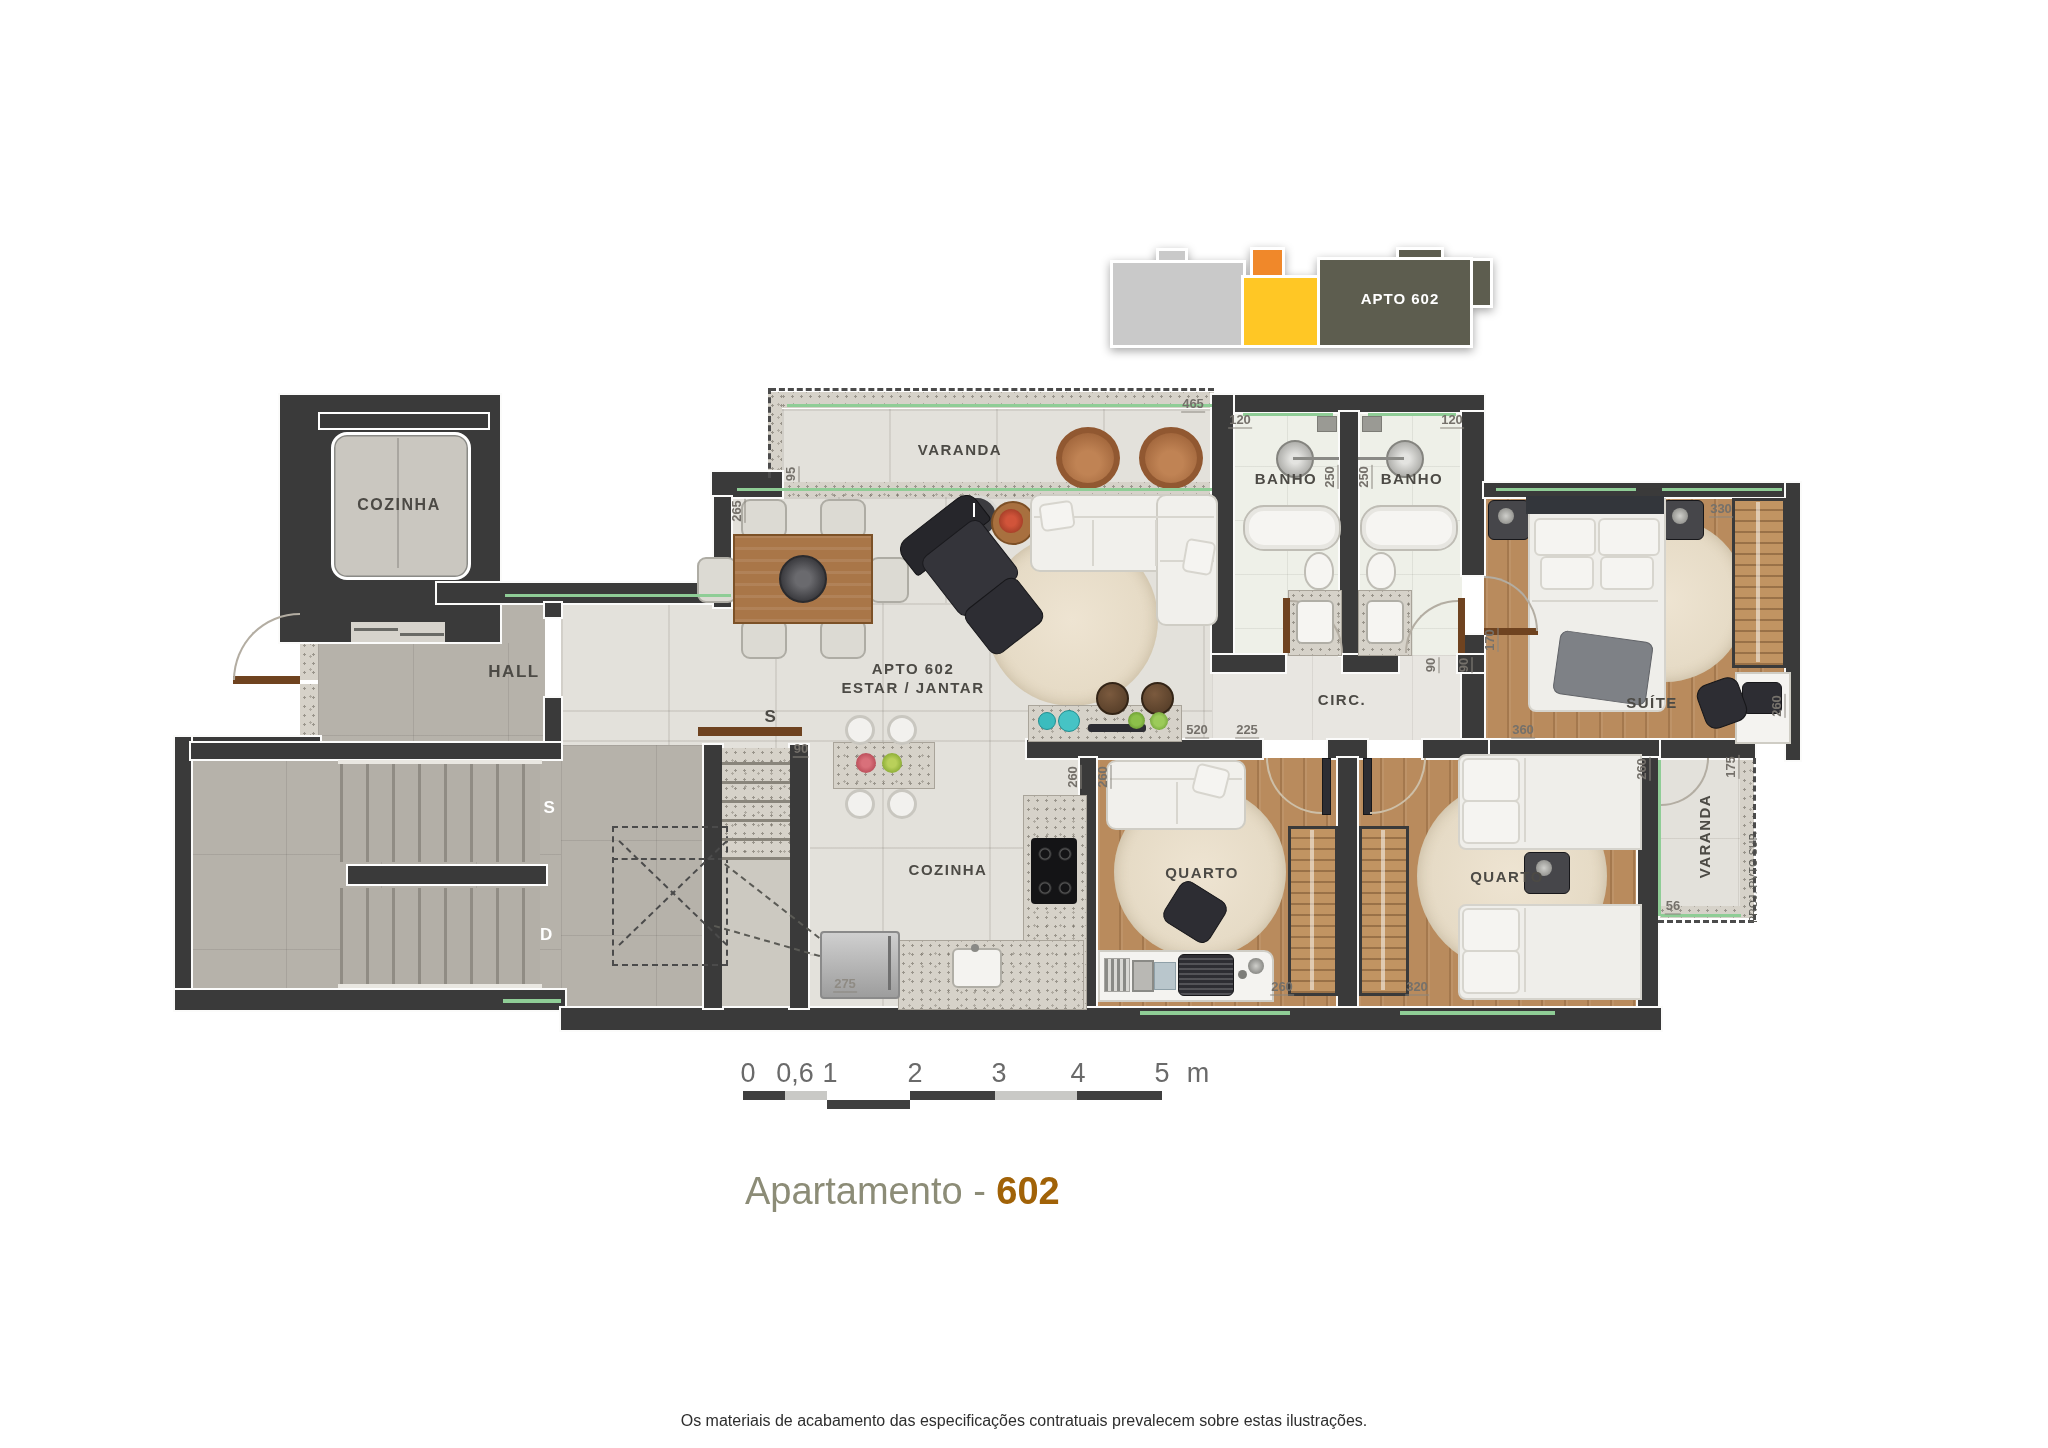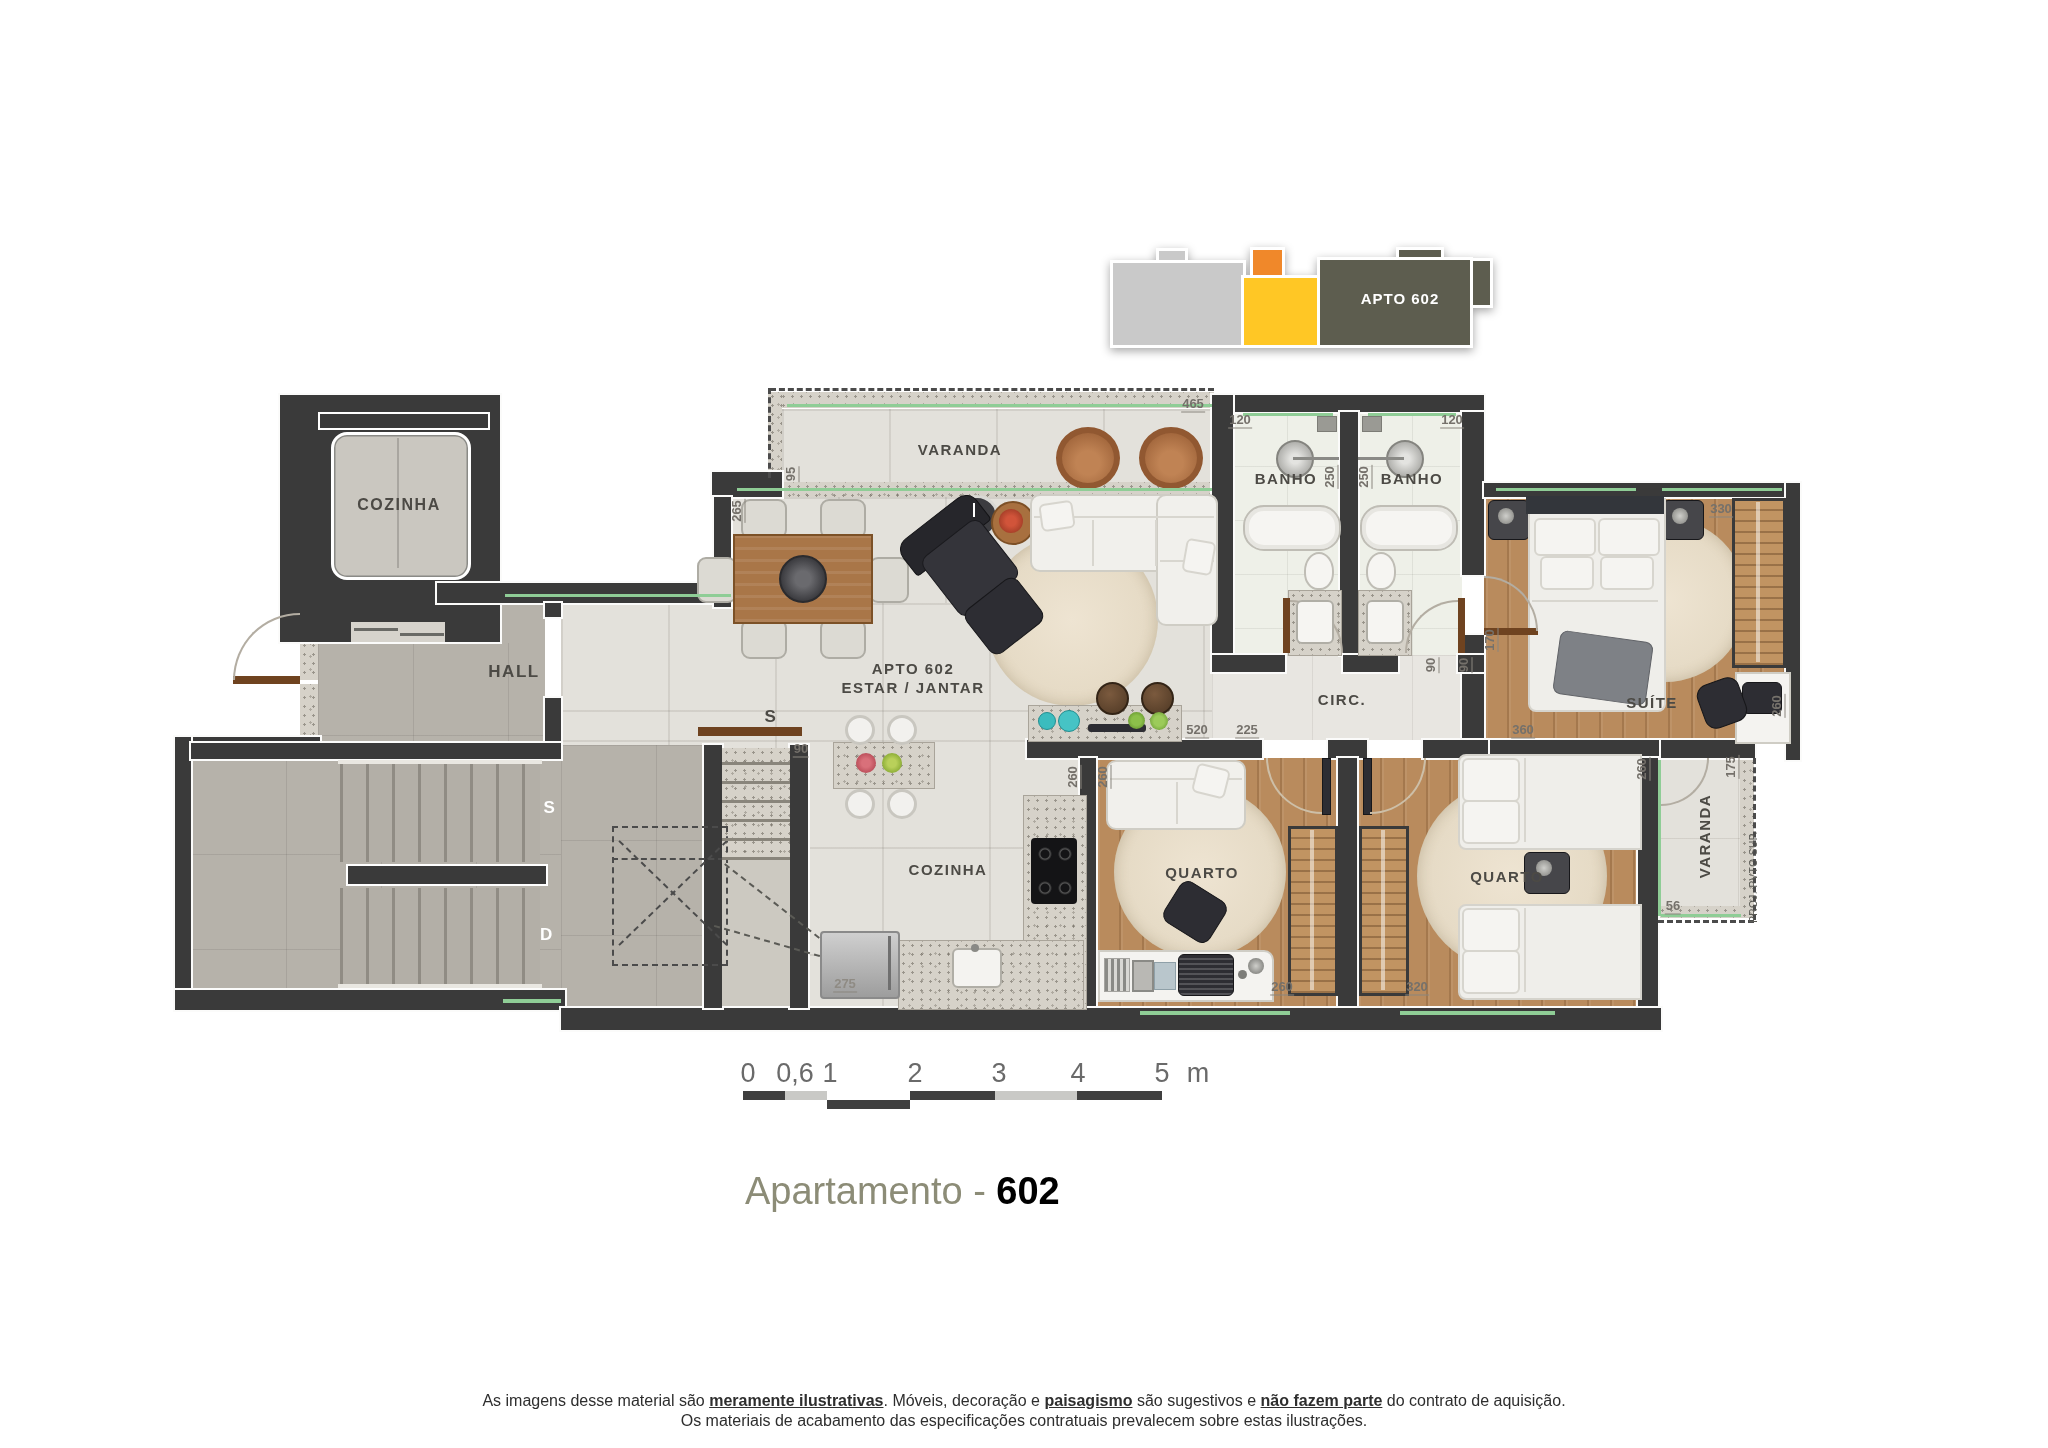--- a/index.html
+++ b/index.html
@@ -361,21 +361,18 @@
     <div class="sbnum" style="left:1198px;top:1073px">m</div>
     <div class="a" style="left:743px;top:1091px;width:42px;height:9px;background:#3f3f3f"></div>
     <div class="a" style="left:785px;top:1091px;width:42px;height:9px;background:#c9c9c6"></div>
     <div class="a" style="left:827px;top:1100px;width:83px;height:9px;background:#3f3f3f"></div>
     <div class="a" style="left:910px;top:1091px;width:85px;height:9px;background:#3f3f3f"></div>
     <div class="a" style="left:995px;top:1091px;width:82px;height:9px;background:#c9c9c6"></div>
     <div class="a" style="left:1077px;top:1091px;width:85px;height:9px;background:#3f3f3f"></div>
   </div>
 
   <div class="a" style="left:745px;top:1170px;font-size:38px;color:#8c8c77;z-index:8;white-space:nowrap">
-    <span>Apartamento - </span><b style="color:#000000">602</b>
+    <span>Apartamento - </span><b style="color:#a16207">602</b>
   </div>
 
-  <div class="fn" style="top:1392px">
-    <span>As imagens desse material são </span><b>meramente ilustrativas</b><span>. Móveis, decoração e </span><b>paisagismo</b><span> são sugestivos e </span><b>não fazem parte</b><span> do contrato de aquisição.</span>
-  </div>
   <div class="fn" style="top:1412px">Os materiais de acabamento das especificações contratuais prevalecem sobre estas ilustrações.</div>
 
 </div>
 
 </body></html>

